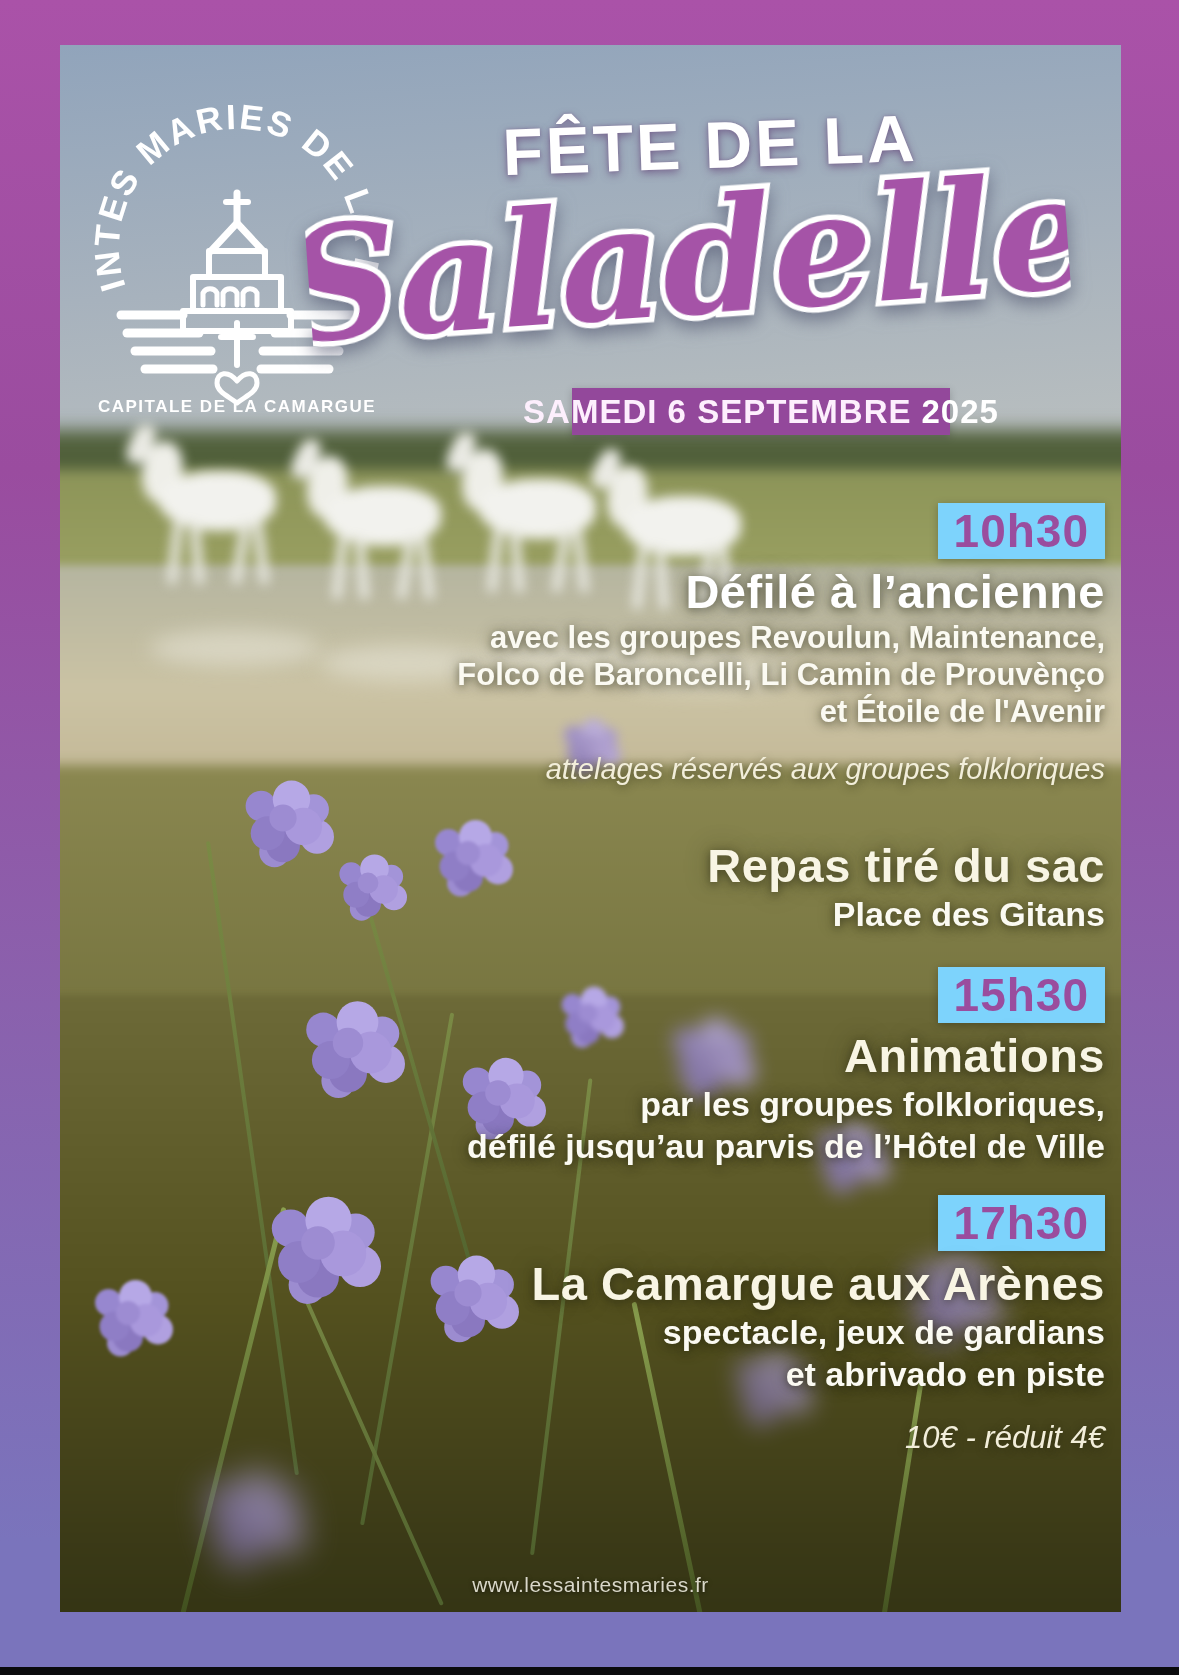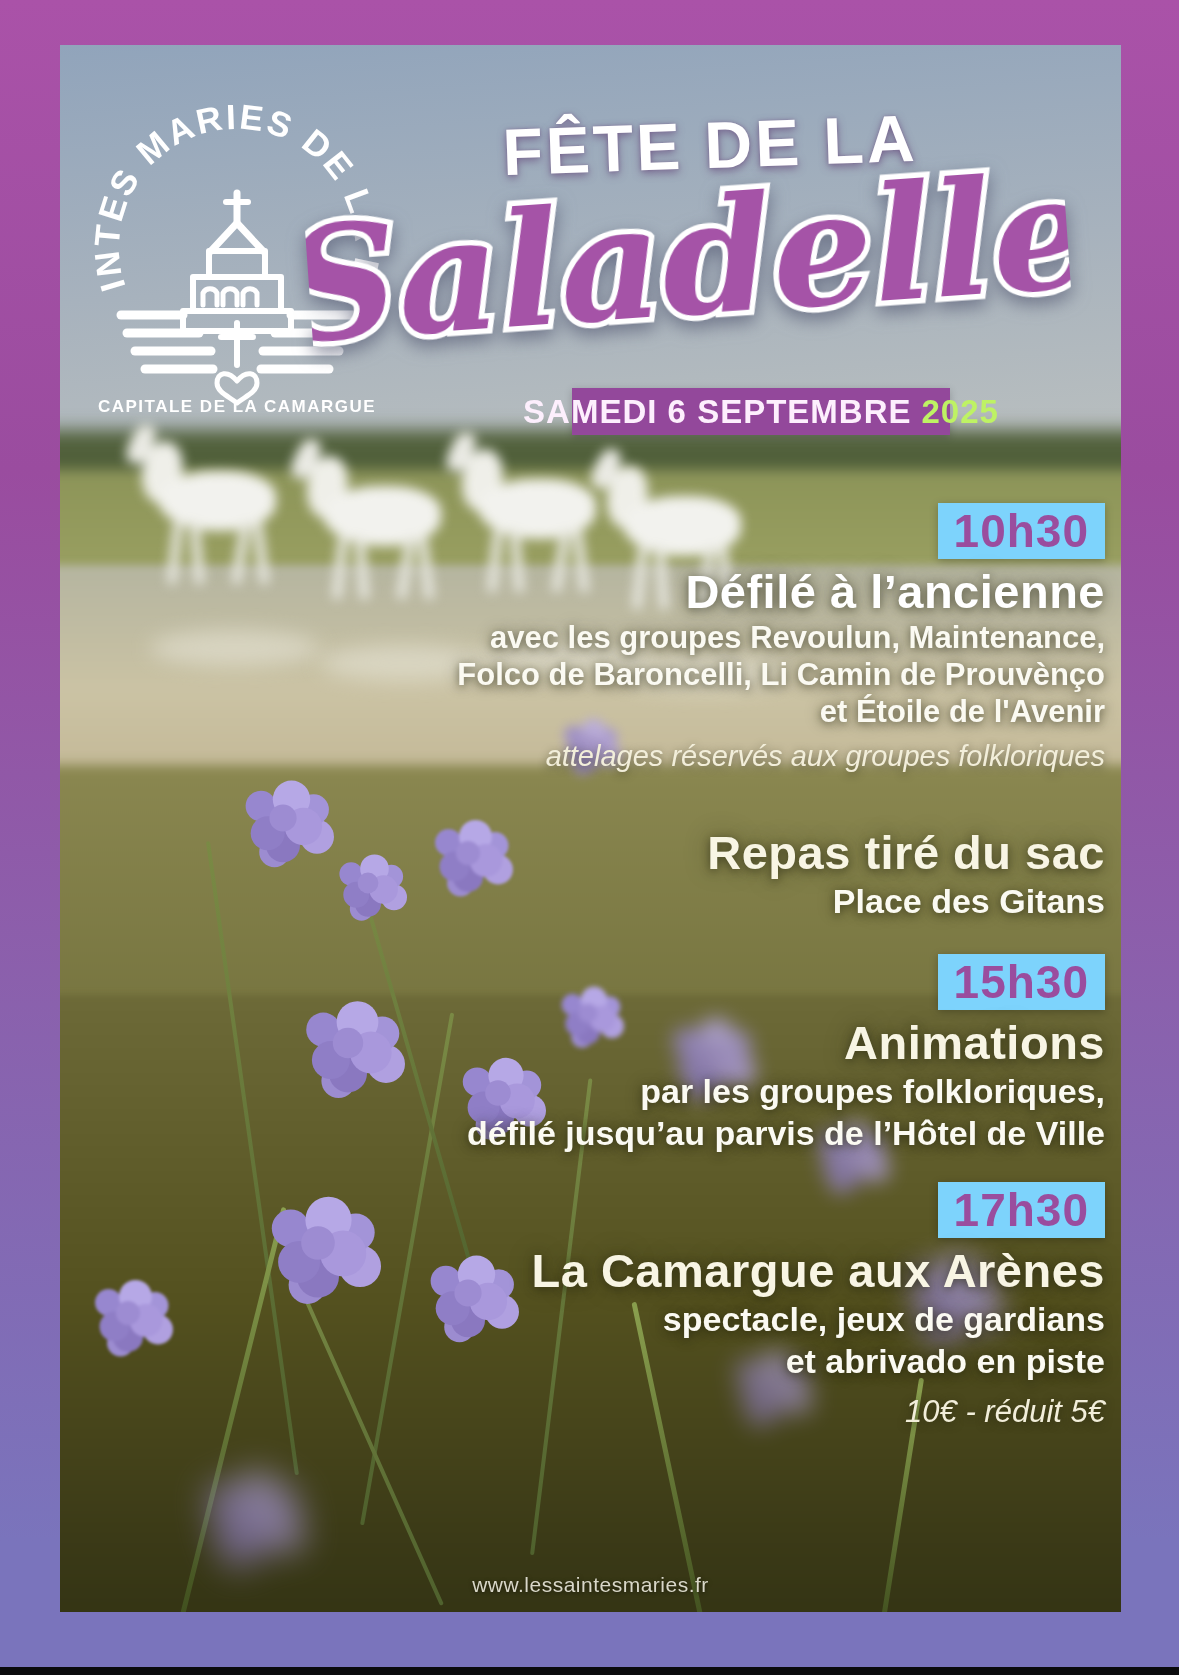--- a/index.html
+++ b/index.html
@@ -45,33 +45,33 @@
 
   
   .title-line1{position:absolute;left:320px;top:62px;width:660px;text-align:center;
     color:#ffffff;font-size:66px;font-weight:800;letter-spacing:3px;transform:rotate(-2deg);
     text-shadow:0 3px 9px rgba(104,78,126,.75),0 0 3px rgba(120,90,140,.5);white-space:nowrap;}
   .title-line2{position:absolute;left:248px;top:84px;width:760px;height:260px;transform:rotate(-4deg);
     filter:drop-shadow(0 7px 9px rgba(80,84,110,.65));}
   .date-banner{position:absolute;left:512px;top:343px;width:378px;height:47px;background:#93489b;
     display:flex;align-items:center;justify-content:center;gap:10px;box-shadow:0 2px 8px rgba(0,0,0,.2);}
   .date-banner .d1{color:#fdeffd;font-size:33px;font-weight:800;letter-spacing:1px;white-space:nowrap;}
-  .date-banner .d2{color:#bef264;font-size:33px;font-weight:800;letter-spacing:1px;}
+  .date-banner .d2{color:#ffffff;font-size:33px;font-weight:800;letter-spacing:1px;}
 
   
   .schedule{position:absolute;right:16px;top:458px;width:980px;display:flex;flex-direction:column;align-items:flex-end;text-align:right;}
   .timebox{display:inline-block;background:#7dd3fc;color:#9a4d9e;font-size:46px;font-weight:800;
     line-height:56px;padding:0 16px;letter-spacing:1px;box-shadow:0 2px 8px rgba(0,0,0,.25);}
   .ev-title{color:#ffffff;font-size:47px;font-weight:800;line-height:54px;letter-spacing:.5px;
     text-shadow:0 2px 10px rgba(35,35,15,.6),0 0 24px rgba(35,35,15,.35);white-space:nowrap;}
   .ev-title.cream{color:#f8f5e4;}
   .ev-line{color:#fbfaf2;font-size:31px;font-weight:700;line-height:37px;
     text-shadow:0 2px 8px rgba(35,35,15,.6),0 0 18px rgba(35,35,15,.3);white-space:nowrap;}
   .ev-line.big{font-size:34px;line-height:42px;}
-  .ev-note{color:#f2eeda;font-size:29px;font-style:italic;font-weight:500;line-height:36px;margin-top:8px;
+  .ev-note{color:#f2eeda;font-size:29px;font-style:italic;font-weight:500;line-height:36px;margin-top:21px;
     text-shadow:0 2px 8px rgba(35,35,15,.6);white-space:nowrap;}
   .ev-note.price{font-size:31px;line-height:44px;}
   .s2{margin-top:46px;} .s3{margin-top:32px;} .s4{margin-top:28px;text-align:right;}
   .mt{margin-top:6px;}
 
   .site{position:absolute;left:0;right:0;top:1528px;text-align:center;color:#d9d7c9;font-size:21px;
     letter-spacing:.5px;text-shadow:0 1px 4px rgba(0,0,0,.5);}
 </style>
 </head>
 <body>
@@ -220,21 +220,21 @@
         <div class="ev-title cream mt">Animations</div>
         <div class="ev-line big">par les groupes folkloriques,</div>
         <div class="ev-line big">défilé jusqu’au parvis de l’Hôtel de Ville</div>
       </div>
 
       <div class="sched s4" style="display:flex;flex-direction:column;align-items:flex-end;">
         <div class="timebox">17h30</div>
         <div class="ev-title cream mt">La Camargue aux Arènes</div>
         <div class="ev-line big">spectacle,  jeux de gardians</div>
         <div class="ev-line big">et abrivado en piste</div>
-        <div class="ev-note price">10€ - réduit 5€</div>
+        <div class="ev-note price">10€ - réduit 4€</div>
       </div>
 
     </div>
 
     <div class="site">www.lessaintesmaries.fr</div>
   </div>
 
   <div class="bottom-strip"></div>
 </div>
 

